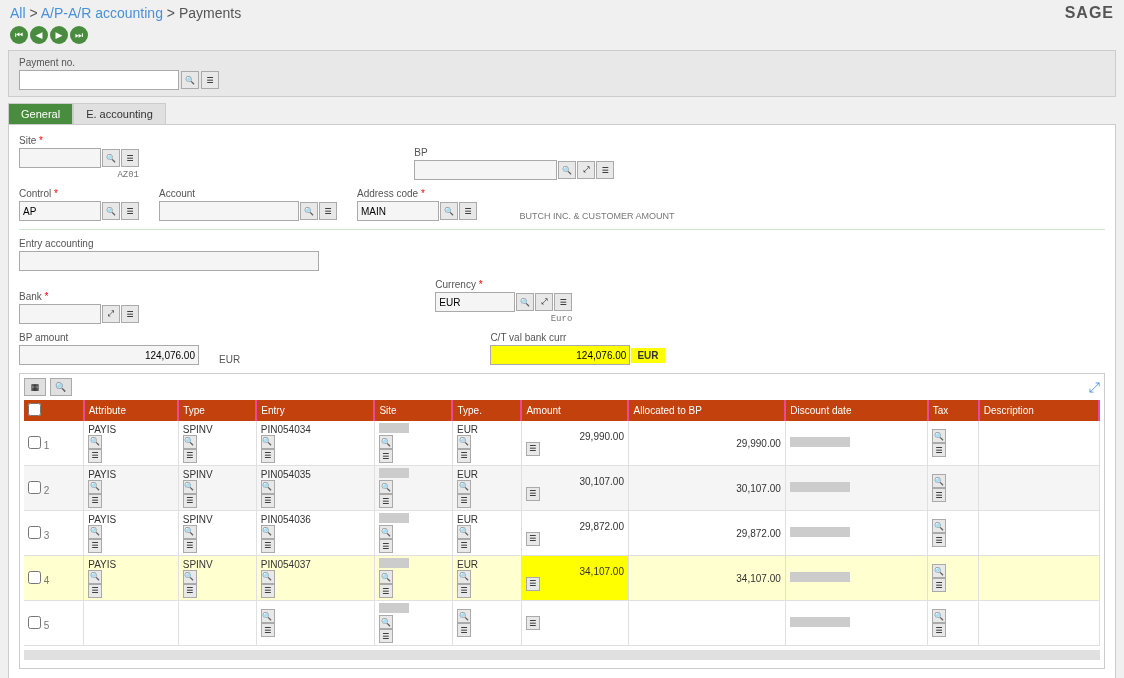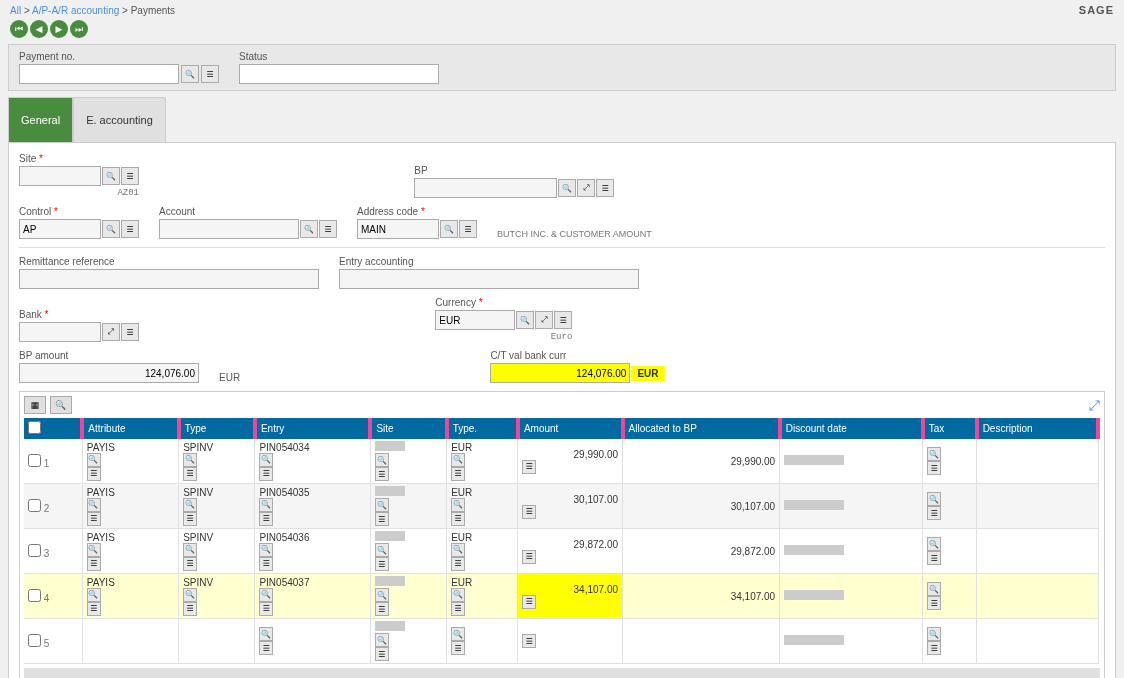--- a/index.html
+++ b/index.html
@@ -1,42 +1,42 @@
 <!DOCTYPE html>
 <html><head>
   <meta charset="utf-8">
   <style>
     * { box-sizing: border-box; margin: 0; padding: 0; }
     body { font-family: Arial, sans-serif; font-size: 11px; background: #f0f0f0; color: #333; }
     
     .top-bar { background: #f0f0f0; padding: 4px 10px; display: flex; justify-content: space-between; align-items: center; }
-    .breadcrumb { font-size: 10px; color: #555; }
+    .breadcrumb { font-size: 14px; color: #555; }
     .breadcrumb a { color: #4a90d9; text-decoration: none; }
-    .sage-logo { font-size: 11px; font-weight: bold; color: #555; letter-spacing: 1px; }
+    .sage-logo { font-size: 16px; font-weight: bold; color: #555; letter-spacing: 1px; }
     
     .page-header { padding: 4px 10px 2px; background: #f0f0f0; }
     .page-title { font-size: 18px; font-weight: normal; color: #333; margin-bottom: 4px; }
     
     .nav-buttons { display: flex; gap: 2px; padding: 0 10px 6px; }
     .nav-btn { width: 18px; height: 18px; border-radius: 50%; border: none; cursor: pointer; display: flex; align-items: center; justify-content: center; font-size: 9px; color: white; }
     .nav-btn-first { background: #4a8c3f; }
     .nav-btn-prev { background: #4a8c3f; }
     .nav-btn-next { background: #4a8c3f; }
     .nav-btn-last { background: #4a8c3f; }
     
     .filter-bar { background: #e8e8e8; border: 1px solid #ccc; margin: 0 8px 6px; padding: 6px 10px; display: flex; gap: 20px; align-items: flex-end; }
     .filter-group { display: flex; flex-direction: column; gap: 2px; }
     .filter-label { font-size: 10px; color: #555; }
     .filter-input-row { display: flex; align-items: center; gap: 2px; }
     .filter-input { height: 20px; border: 1px solid #aaa; background: white; padding: 0 3px; font-size: 10px; width: 160px; }
     .filter-input-status { width: 200px; }
     .icon-btn { width: 18px; height: 18px; border: 1px solid #aaa; background: #e8e8e8; cursor: pointer; display: flex; align-items: center; justify-content: center; font-size: 8px; }
     
     .tabs { display: flex; gap: 0; padding: 0 8px; margin-bottom: 0; }
-    .tab { padding: 16px 12px; border: 1px solid #ccc; border-bottom: none; cursor: pointer; font-size: 11px; background: #e0e0e0; color: #333; }
+    .tab { padding: 4px 12px; border: 1px solid #ccc; border-bottom: none; cursor: pointer; font-size: 11px; background: #e0e0e0; color: #333; }
     .tab.active { background: #4a8c3f; color: white; }
     .tab.inactive { background: #e0e0e0; }
     
     .main-content { background: white; border: 1px solid #ccc; margin: 0 8px; padding: 10px; }
     .form-row { display: flex; gap: 20px; margin-bottom: 8px; align-items: flex-end; }
     .form-group { display: flex; flex-direction: column; gap: 2px; min-width: 120px; }
     .form-label { font-size: 10px; color: #555; }
     .required { color: red; }
     .form-input { height: 20px; border: 1px solid #aaa; background: #f5f5f5; padding: 0 3px; font-size: 10px; }
     .form-input-medium { width: 140px; }
@@ -49,21 +49,21 @@
     .separator-line { border: none; border-top: 1px solid #d0e8d0; margin: 8px 0; }
     
     .amount-highlight { background: yellow !important; }
     
     .table-toolbar { display: flex; align-items: center; gap: 4px; margin-bottom: 4px; justify-content: space-between; }
     .table-toolbar-left { display: flex; gap: 4px; }
     .table-icon-btn { width: 22px; height: 18px; border: 1px solid #aaa; background: #e0e0e0; cursor: pointer; display: flex; align-items: center; justify-content: center; font-size: 9px; }
     .expand-btn { margin-left: auto; background: none; border: none; cursor: pointer; color: #4a90d9; font-size: 14px; }
     
     .data-table { width: 100%; border-collapse: collapse; font-size: 10px; }
-    .data-table th { background: #0369a1; color: white; padding: 3px 4px; text-align: left; font-weight: normal; border-right: 4px solid #ec4899; white-space: nowrap; }
+    .data-table th { background: #c2410c; color: white; padding: 3px 4px; text-align: left; font-weight: normal; border-right: 2px solid #ec4899; white-space: nowrap; }
     .data-table td { padding: 2px 4px; border-bottom: 1px solid #e0e0e0; border-right: 1px solid #e0e0e0; white-space: nowrap; }
     .data-table tr:nth-child(even) { background: #f5f5f5; }
     .data-table tr:nth-child(odd) { background: white; }
     .row-num { color: #777; text-align: center; width: 18px; }
     
     .table-scroll { overflow-x: auto; margin-bottom: 4px; }
     .scrollbar-area { height: 10px; background: #e0e0e0; margin-bottom: 4px; position: relative; }
   </style>
 </head>
 <body>
@@ -91,26 +91,20 @@
 
   <div class="filter-bar">
     <div class="filter-group">
       <div class="filter-label">Payment no.</div>
       <div class="filter-input-row">
         <input class="filter-input" type="text" style="">
         <button class="icon-btn">🔍</button>
         <button class="icon-btn">☰</button>
       </div>
     </div>
-    <div class="filter-group">
-      <div class="filter-label">Status</div>
-      <div class="filter-input-row">
-        <input class="filter-input filter-input-status" type="text" style="">
-      </div>
-    </div>
   </div>
 
   <div class="tabs">
     <div class="tab active">General</div>
     <div class="tab inactive">E. accounting</div>
   </div>
 
   <div class="main-content">
 
     <div class="form-row">
@@ -161,31 +155,27 @@
         <div class="form-label">
           <span>Address code</span><span class="required"> *</span>
         </div>
         <div class="input-with-btns">
           <input class="form-input form-input-small" type="text" value="MAIN" style="">
           <button class="icon-btn">🔍</button>
           <button class="icon-btn">☰</button>
         </div>
       </div>
       <div class="form-group" style="justify-content: flex-end; min-width: 200px;">
-        <div style="font-size:9px; color:#777; padding-top:16px;">BUTCH INC. &amp; CUSTOMER AMOUNT</div>
+        <div style="font-size:9px; color:#777; padding-top:16px;text-align:center;">BUTCH INC. &amp; CUSTOMER AMOUNT</div>
       </div>
     </div>
 
     <hr class="separator-line">
 
     <div class="form-row">
-      <div class="form-group" style="flex:1; max-width:300px;">
-        <div class="form-label">Remittance reference</div>
-        <input class="form-input" style="width: 100%;" type="text">
-      </div>
       <div class="form-group" style="flex:1; max-width:300px;">
         <div class="form-label">Entry accounting</div>
         <input class="form-input" style="width: 100%;" type="text">
       </div>
     </div>
 
     <div class="form-row">
       <div class="form-group">
         <div class="form-label">
           <span>Bank</span><span class="required"> *</span>

